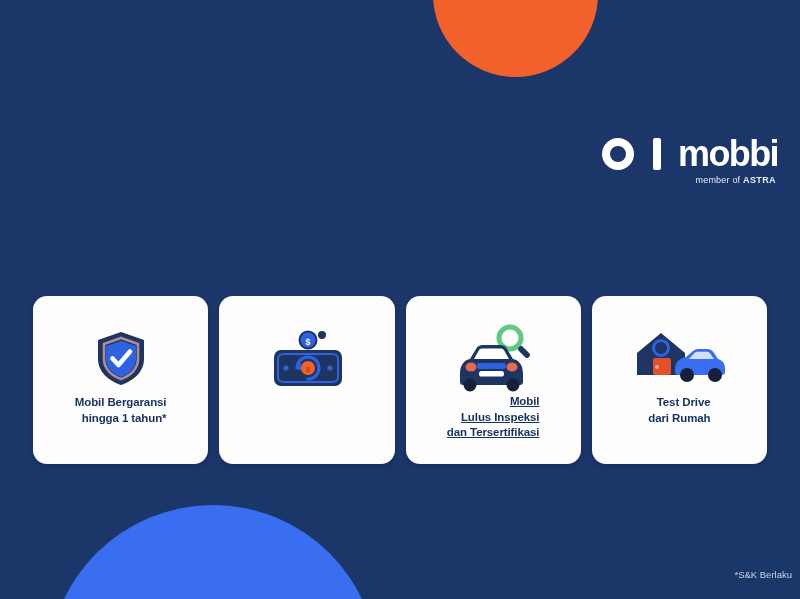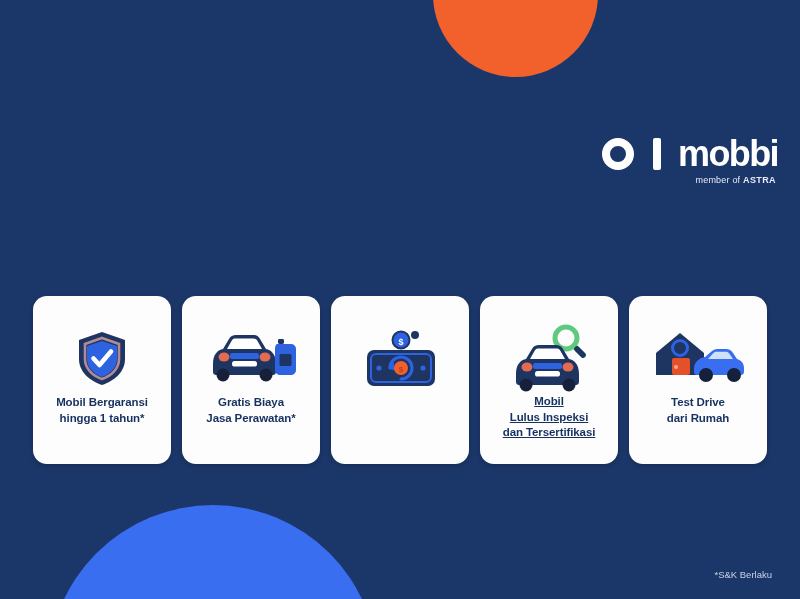--- a/index.html
+++ b/index.html
@@ -90,31 +90,31 @@
   }
   .icon-box{
     height:72px;width:100%;
     display:flex;align-items:center;justify-content:center;
   }
   .card-label{
     color:#16315f;
     font-size:11.5px;
     font-weight:bold;
     line-height:16px;
-    text-align:center;
+    text-align:right;
     white-space:pre-line;
     padding:0 6px;
     letter-spacing:-.1px;
   }
   .card.three-line .card-label{line-height:15.5px;text-decoration:underline;}
 
   
   .footer-note{
     position:absolute;
-    right:28px;bottom:19px;
+    right:8px;bottom:19px;
     color:#c9d3e6;
     font-size:9.5px;
   }
 </style>
 </head>
 <body>
 
 <div class="stage">
 
   <div class="blob-orange"></div>
@@ -140,41 +140,20 @@
           <path d="M28 3 L51 11 V30 C51 43 40 52 28 56 C16 52 5 43 5 30 V11 Z" fill="#1e3461"></path>
           <path d="M28 9 L45 15 V30 C45 40 37 47 28 50 C19 47 11 40 11 30 V15 Z" fill="none" stroke="#b08a96" stroke-width="2.6"></path>
           <path d="M28 12 L43 17 V30 C43 39 36 45 28 48 C20 45 13 39 13 30 V17 Z" fill="#2d63e0"></path>
           <path d="M19.5 29.5 L25.5 36 L37 22.5" fill="none" stroke="#ffffff" stroke-width="4.6" stroke-linecap="round" stroke-linejoin="round"></path>
         </svg>
       </div>
       <div class="card-label">Mobil Bergaransi
 hingga 1 tahun*</div>
     </div>
 
-    <div class="card">
-      <div class="icon-box">
-        <svg width="92" height="56" viewBox="0 0 92 56">
-
-          <path d="M8 34 C8 24 13 20 18 19 L24 9 C25.5 6 28 5 31 5 H48 C51 5 53.5 6 55 9 L61 19 C66 20 71 24 71 34 V42 C71 44 69.5 45 68 45 H11 C9.5 45 8 44 8 42 Z" fill="#1e3461"></path>
-          <path d="M26.5 11 C27.5 9.2 28.8 8.6 30.6 8.6 H48.4 C50.2 8.6 51.5 9.2 52.5 11 L57 19 H22 Z" fill="#ffffff"></path>
-          <rect x="27" y="31" width="25" height="5.5" rx="2.6" fill="#ffffff"></rect>
-          <ellipse cx="19" cy="27" rx="5.5" ry="4.6" fill="#e46a52"></ellipse>
-          <ellipse cx="60" cy="27" rx="5.5" ry="4.6" fill="#e46a52"></ellipse>
-          <rect x="25" y="23" width="29" height="6" rx="2" fill="#2d63e0"></rect>
-          <circle cx="18" cy="45" r="6.5" fill="#16203a"></circle>
-          <circle cx="61" cy="45" r="6.5" fill="#16203a"></circle>
-
-          <rect x="73" y="9" width="6" height="5" rx="1.4" fill="#1e3461"></rect>
-          <path d="M72 14 H86 C88.8 14 91 16.2 91 19 V40 C91 42.8 88.8 45 86 45 H75 C72.2 45 70 42.8 70 40 V19 C70 16.2 71 14 72 14 Z" fill="#2d63e0"></path>
-          <rect x="74.5" y="24" width="12" height="12" rx="1.6" fill="#1e3461"></rect>
-        </svg>
-      </div>
-      <div class="card-label">Gratis Biaya
-Jasa Perawatan*</div>
-    </div>
 
     <div class="card">
       <div class="icon-box">
         <svg width="86" height="64" viewBox="0 0 86 64">
           <circle cx="58" cy="9" r="4" fill="#1e3461"></circle>
           <circle cx="44" cy="14" r="8.5" fill="#2d63e0"></circle>
           <circle cx="44" cy="14" r="8.5" fill="none" stroke="#1e3461" stroke-width="2"></circle>
           <text x="44" y="18.5" font-size="9" font-weight="bold" fill="#ffffff" text-anchor="middle" font-family="Liberation Sans, sans-serif">$</text>
           <rect x="10" y="24" width="68" height="36" rx="7" fill="#1e3461"></rect>
           <rect x="14" y="28" width="60" height="28" rx="5" fill="none" stroke="#2d63e0" stroke-width="2"></rect>

